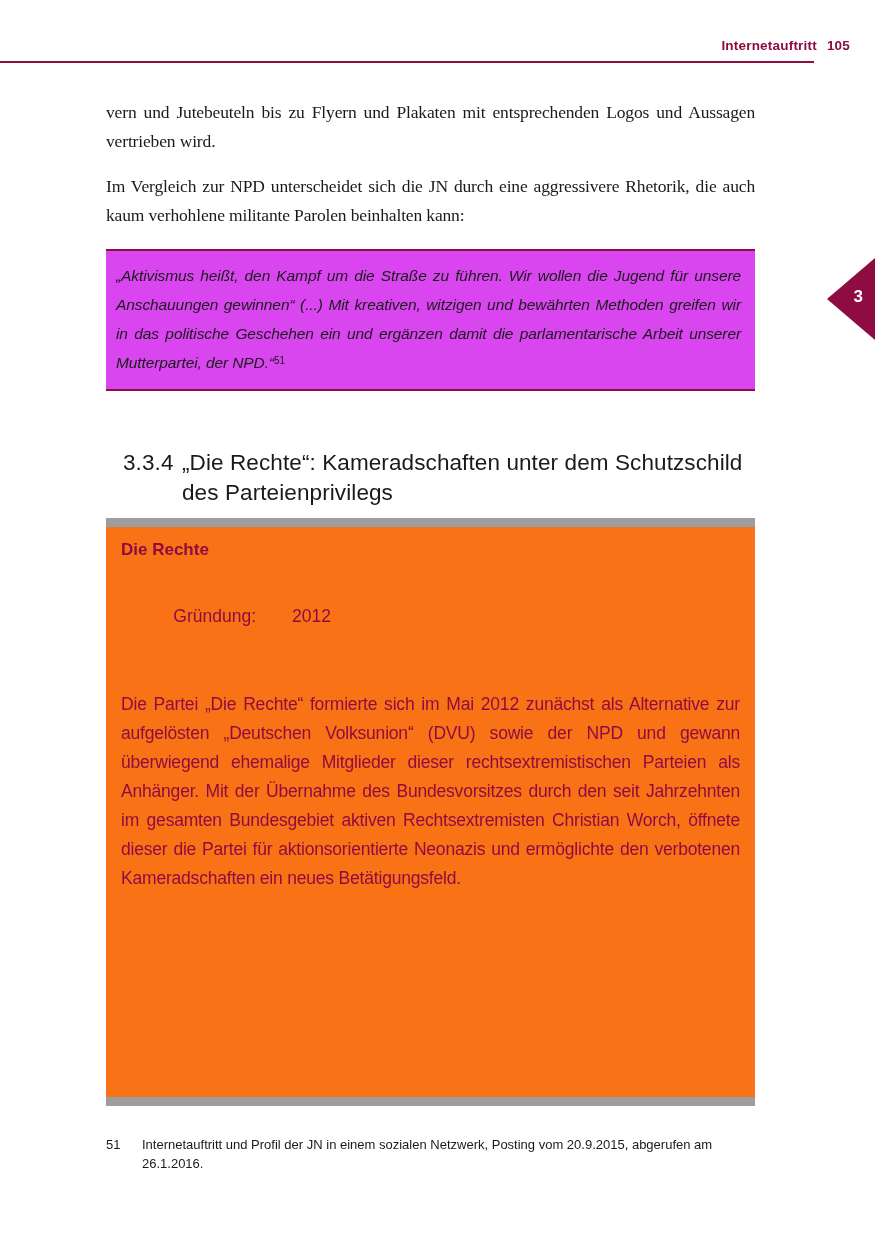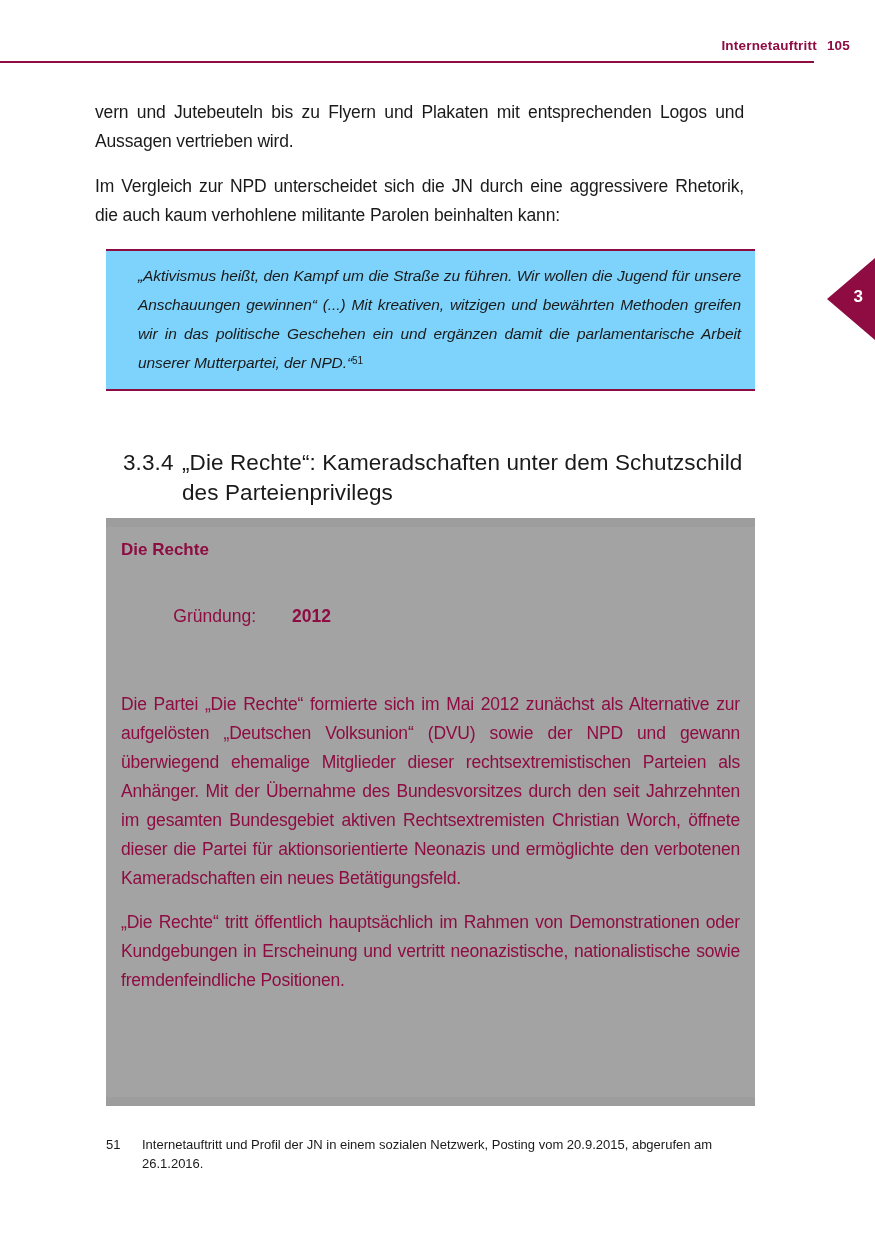--- a/index.html
+++ b/index.html
@@ -4,36 +4,36 @@
 <style>
   html, body { margin: 0; padding: 0; background: #ffffff; }
   body { width: 875px; height: 1241px; position: relative; overflow: hidden;
          font-family: "Liberation Sans", "DejaVu Sans", sans-serif; color: #1a1a1a; }
   .running-header { position: absolute; top: 38px; right: 25px; font-size: 13.5px; font-weight: bold; color: #8e0c42; letter-spacing: 0.2px; }
   .running-header .pg { margin-left: 10px; text-align: center; }
   .header-rule { position: absolute; left: 0; top: 61px; width: 814px; height: 2px; background: #8e0c42; }
   .chapter-tab { position: absolute; right: 0; top: 258px; width: 48px; height: 82px; }
   .chapter-tab svg { display:block; }
   .chapter-tab .num { position: absolute; right: 12px; top: 29px; color:#fff; font-weight: bold; font-size: 17px; }
-  .content { position: absolute; left: 95px; width: 649px; }
+  .content { position: absolute; left: 106px; width: 649px; font-family: Liberation Serif, serif; }
   p.body { margin: 0; font-size: 17.5px; line-height: 29px; letter-spacing: -0.15px; text-align: justify; }
   .p1 { top: 98px; }
   .p2 { top: 172px; }
-  .quote { position: absolute; left: 106px; top: 249px; width: 649px; background: #7dd3fc; border-top: 2px solid #8e0c42; border-bottom: 2px solid #8e0c42; box-sizing: border-box; padding: 10px 14px 12px 32px; }
+  .quote { position: absolute; left: 106px; top: 249px; width: 649px; background: #d946ef; border-top: 2px solid #8e0c42; border-bottom: 2px solid #8e0c42; box-sizing: border-box; padding: 10px 14px 12px 10px; }
   .quote p { margin: 0; font-style: italic; font-size: 15.5px; line-height: 29px; text-align: justify; letter-spacing: -0.1px; }
   .quote sup { font-size: 10px; font-style: normal; vertical-align: top; position: relative; top: -2px; }
   .section-heading { position: absolute; left: 106px; top: 431px; width: 660px; font-size: 22.5px; line-height: 30px; color: #1a1a1a; letter-spacing: 0.1px; }
   .section-heading .num { position: absolute; left: 0; top: 0; }
   .section-heading .title { display: block; margin-left: 59px; }
-  .infobox { position: absolute; left: 106px; top: 518px; width: 649px; height: 588px; background: #a3a3a3; box-sizing: border-box; border-top: 9px solid #9d9d9d; border-bottom: 9px solid #9d9d9d; color: #8e0c42; padding: 0 15px; }
+  .infobox { position: absolute; left: 106px; top: 518px; width: 649px; height: 588px; background: #f97316; box-sizing: border-box; border-top: 9px solid #9d9d9d; border-bottom: 9px solid #9d9d9d; color: #8e0c42; padding: 0 15px; }
   .infobox .box-title { position: absolute; top: 13px; left: 15px; font-weight: bold; font-size: 17px; }
   .facts { position: absolute; left: 15px; top: 75px; font-size: 17.5px; line-height: 29px; }
   .facts .row { display: flex; text-align: right; }
   .facts .label { width: 135px; }
-  .facts .v1 { width: 75px; font-weight: bold; }
+  .facts .v1 { width: 75px; }
   .facts .v2 { width: 102px; }
   .box-paras { position: absolute; left: 15px; width: 619px; top: 163px; }
   .box-paras p { margin: 0 0 15px 0; font-size: 17.5px; line-height: 29px; text-align: justify; letter-spacing: -0.2px; }
   .box-paras p.tight { letter-spacing: -0.6px; }
   .footnote { position: absolute; left: 106px; top: 1135px; width: 660px; font-size: 13px; line-height: 19px; color: #1a1a1a; }
   .footnote .fn-num { position: absolute; left: 0; top: 0; }
   .footnote .fn-text { display: block; margin-left: 36px; }
 </style>
 </head>
 <body>
@@ -65,20 +65,19 @@
 <div class="infobox">
   <div class="box-title">Die Rechte</div>
   <div class="facts">
     <div class="row">
       <span class="label">Gründung:</span>
       <span class="v1">2012</span>
     </div>
   </div>
   <div class="box-paras">
     <p>Die Partei „Die Rechte“ formierte sich im Mai 2012 zunächst als Alternative zur aufgelösten „Deutschen Volksunion“ (DVU) sowie der NPD und gewann überwiegend ehemalige Mitglieder dieser rechtsextremistischen Parteien als Anhänger. Mit der Übernahme des Bundesvorsitzes durch den seit Jahrzehnten im gesamten Bundesgebiet aktiven Rechtsextremisten Christian Worch, öffnete dieser die Partei für aktionsorientierte Neonazis und ermöglichte den verbotenen Kameradschaften ein neues Betätigungsfeld.</p>
-    <p>„Die Rechte“ tritt öffentlich hauptsächlich im Rahmen von Demonstrationen oder Kundgebungen in Erscheinung und vertritt neonazistische, nationalistische sowie fremdenfeindliche Positionen.</p>
   </div>
 </div>
 
 <div class="footnote">
   <span class="fn-num">51</span>
   <span class="fn-text">Internetauftritt und Profil der JN in einem sozialen Netzwerk, Posting vom 20.9.2015, abgerufen am 26.1.2016.</span>
 </div>
 
 </body></html>

